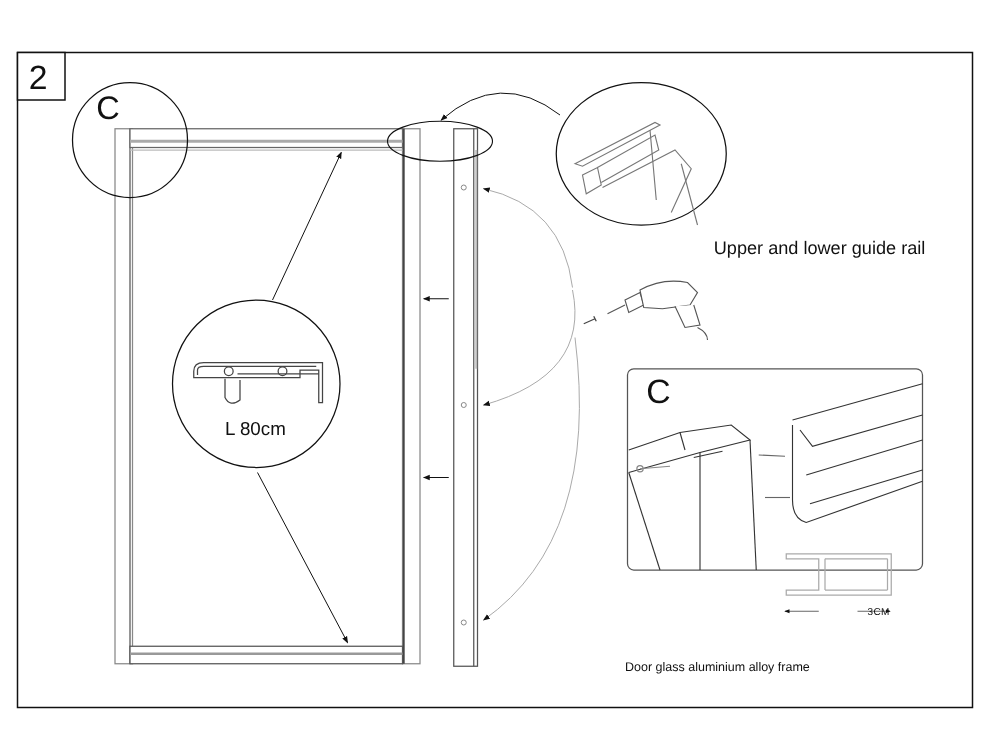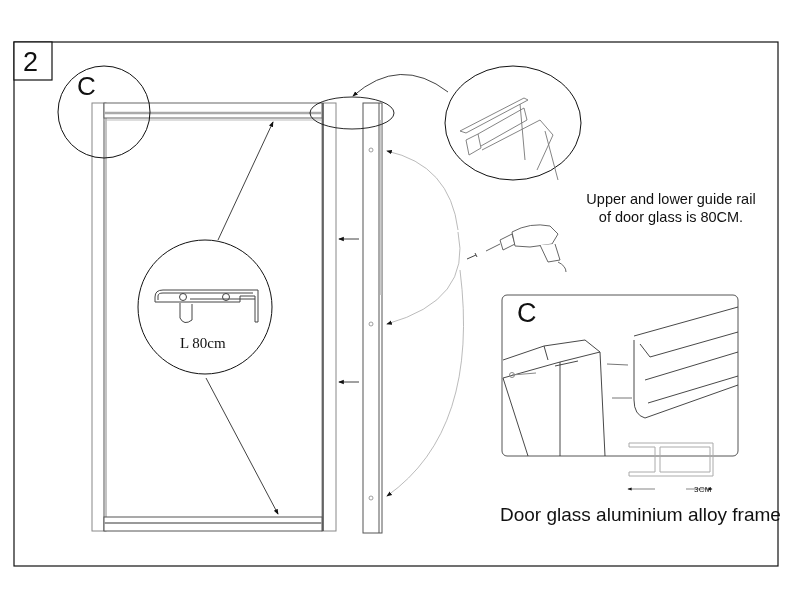--- a/index.html
+++ b/index.html
@@ -3,23 +3,23 @@
   <meta charset="utf-8">
   <style>
     html, body { margin: 0; padding: 0; background: #ffffff; }
     body { width: 800px; height: 600px; position: relative; overflow: hidden;
            font-family: "Liberation Sans", sans-serif; color: #111; }
     svg { position: absolute; left: 0; top: 0; }
     .txt { position: absolute; white-space: nowrap; color: #111; line-height: 1; }
     .step-num { left: 23px; top: 49px; font-size: 27px; }
     .callout-c { left: 77px; top: 73px; font-size: 26px; }
     .detail-c { left: 517px; top: 300px; font-size: 27px; }
-    .length-label { left: 180px; top: 336px; font-size: 15px; font-family: Liberation Serif, serif; }
-    .note { left: 571px; top: 190px; font-size: 14.5px; line-height: 18px; white-space: normal; width: 200px; text-align: center; }
-    .caption { left: 500px; top: 505px; font-size: 19px; }
+    .length-label { left: 180px; top: 336px; font-size: 15px; }
+    .note { left: 571px; top: 190px; font-size: 14.5px; line-height: 18px; white-space: normal; width: 200px; }
+    .caption { left: 500px; top: 530px; font-size: 10px; }
     .dim-label { left: 694px; top: 486px; font-size: 8px; letter-spacing: 0.3px; }
   </style>
 </head>
 <body>
 
 <svg width="800" height="600" viewBox="0 0 800 600">
   <defs>
     <marker id="ah" markerWidth="7" markerHeight="7" refX="6" refY="3.5" orient="auto">
       <path d="M0,0.8 L7,3.5 L0,6.2 Z" fill="#111"></path>
     </marker>
@@ -133,17 +133,16 @@
   </g>
   <line x1="655" y1="489" x2="628" y2="489" stroke="#333" stroke-width="0.6" marker-end="url(#ah)"></line>
   <line x1="686" y1="489" x2="712" y2="489" stroke="#333" stroke-width="0.6" marker-end="url(#ah)"></line>
 </svg>
 
 <div class="txt step-num">2</div>
 <div class="txt callout-c">C</div>
 <div class="txt length-label">L 80cm</div>
 <div class="txt note">
   <div>Upper and lower guide rail</div>
-  <div>of door glass is 80CM.</div>
 </div>
 <div class="txt detail-c">C</div>
 <div class="txt dim-label">3CM</div>
 <div class="txt caption">Door glass aluminium alloy frame</div>
 
 </body></html>

